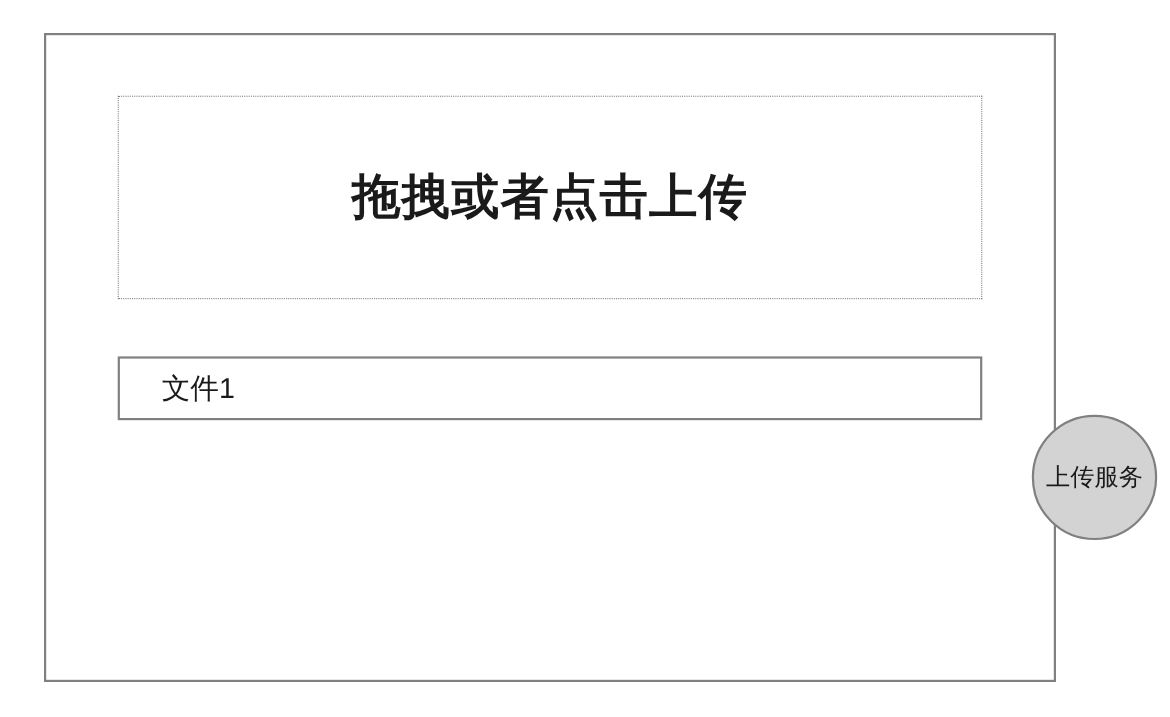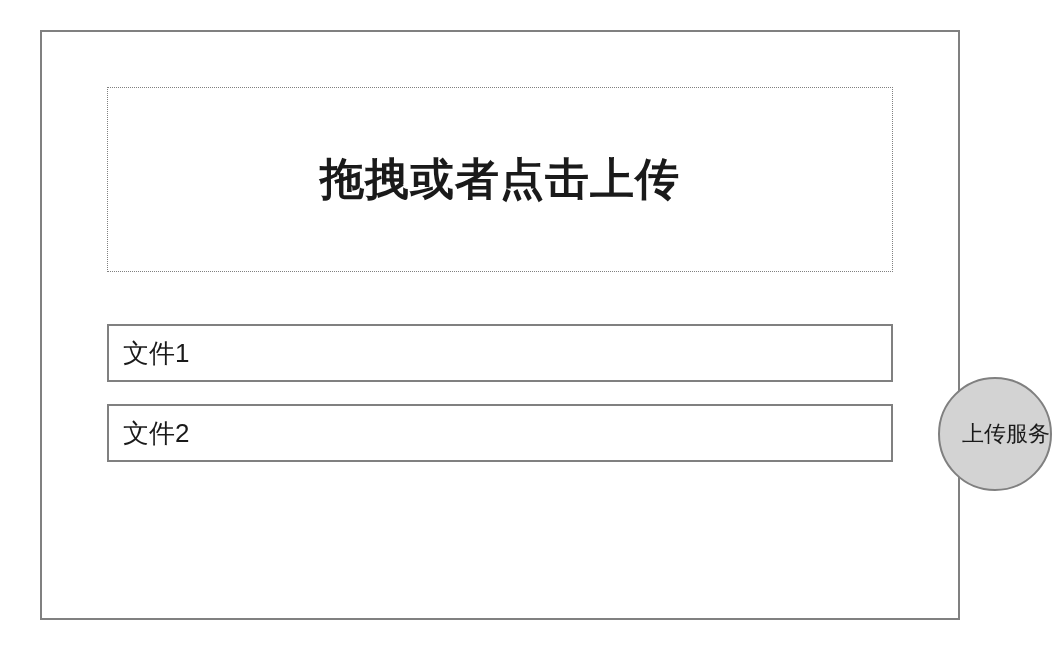--- a/index.html
+++ b/index.html
@@ -42,52 +42,49 @@
       display: flex;
       flex-direction: column;
       gap: 22px;
     }
     .file-item {
       width: 100%;
       height: 58px;
       border: 2px solid #808080;
       display: flex;
       align-items: center;
-      padding-left: 14px;
+      padding-left: 38px;
       font-size: 26px;
       color: #1a1a1a;
     }
     .upload-service {
       position: absolute;
       right: 12px;
       top: 377px;
       width: 114px;
       height: 114px;
       border-radius: 50%;
       background: #d3d3d3;
       border: 2px solid #808080;
       display: flex;
       align-items: center;
-      justify-content: flex-end;
+      justify-content: center;
       font-size: 22px;
       color: #1a1a1a;
     }
   </style>
 </head>
 <body>
 
 <div class="container">
   <div class="dropzone">
     <div class="dropzone-text">拖拽或者点击上传</div>
   </div>
   <div class="file-list">
     <div class="file-item">
       <span>文件1</span>
     </div>
-    <div class="file-item">
-      <span>文件2</span>
-    </div>
   </div>
 </div>
 
 <div class="upload-service">
   <span>上传服务</span>
 </div>
 
 </body></html>

